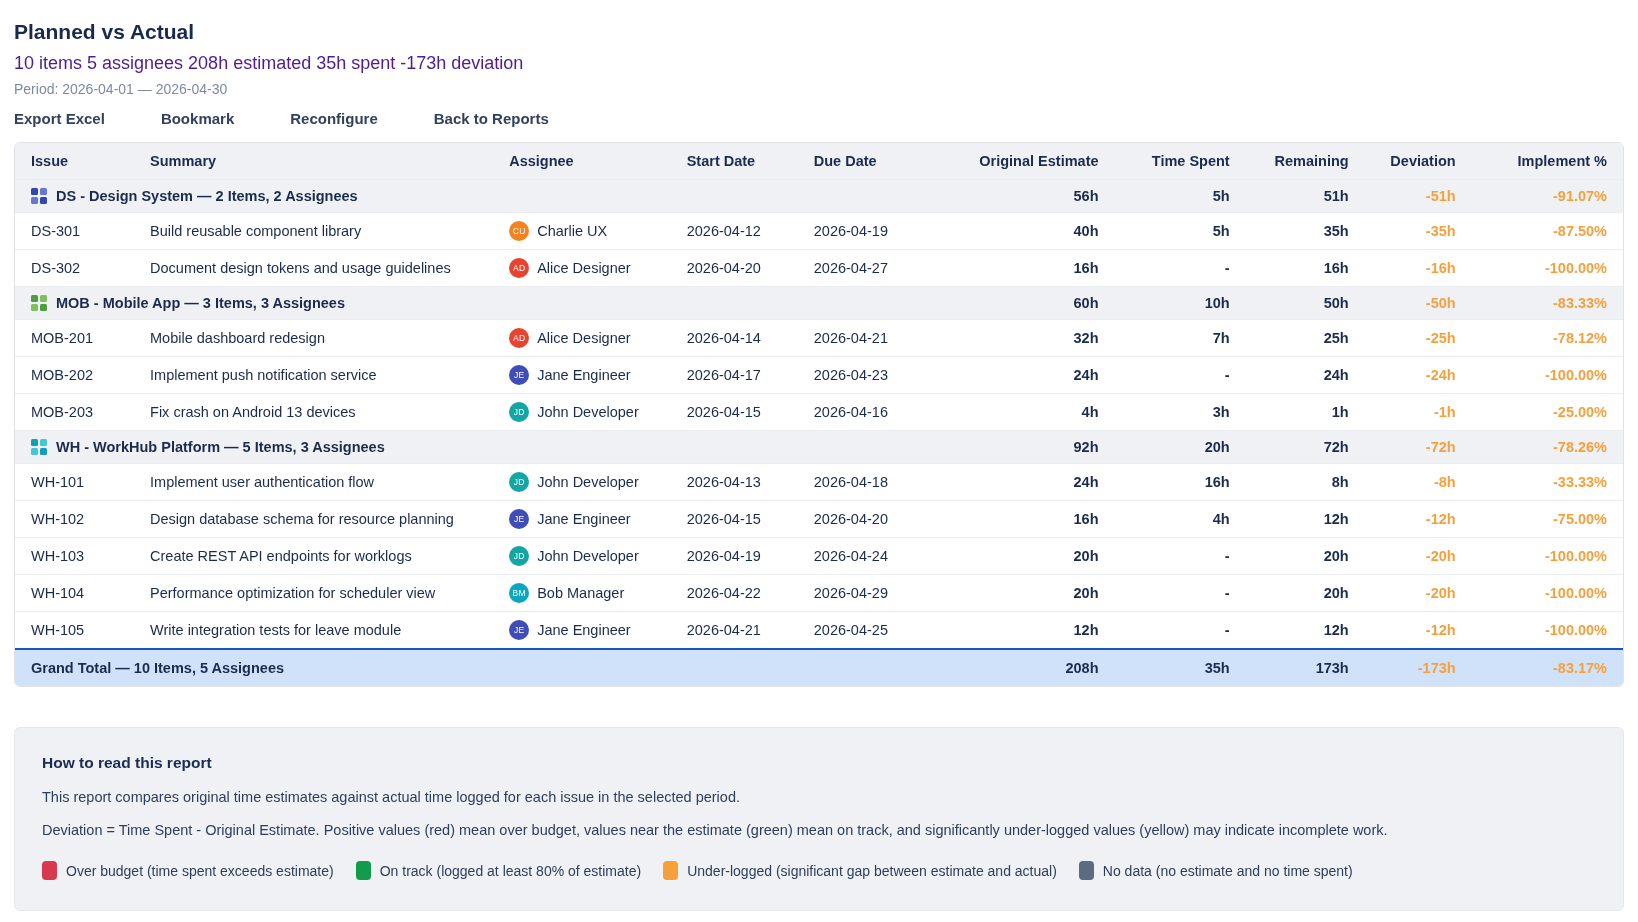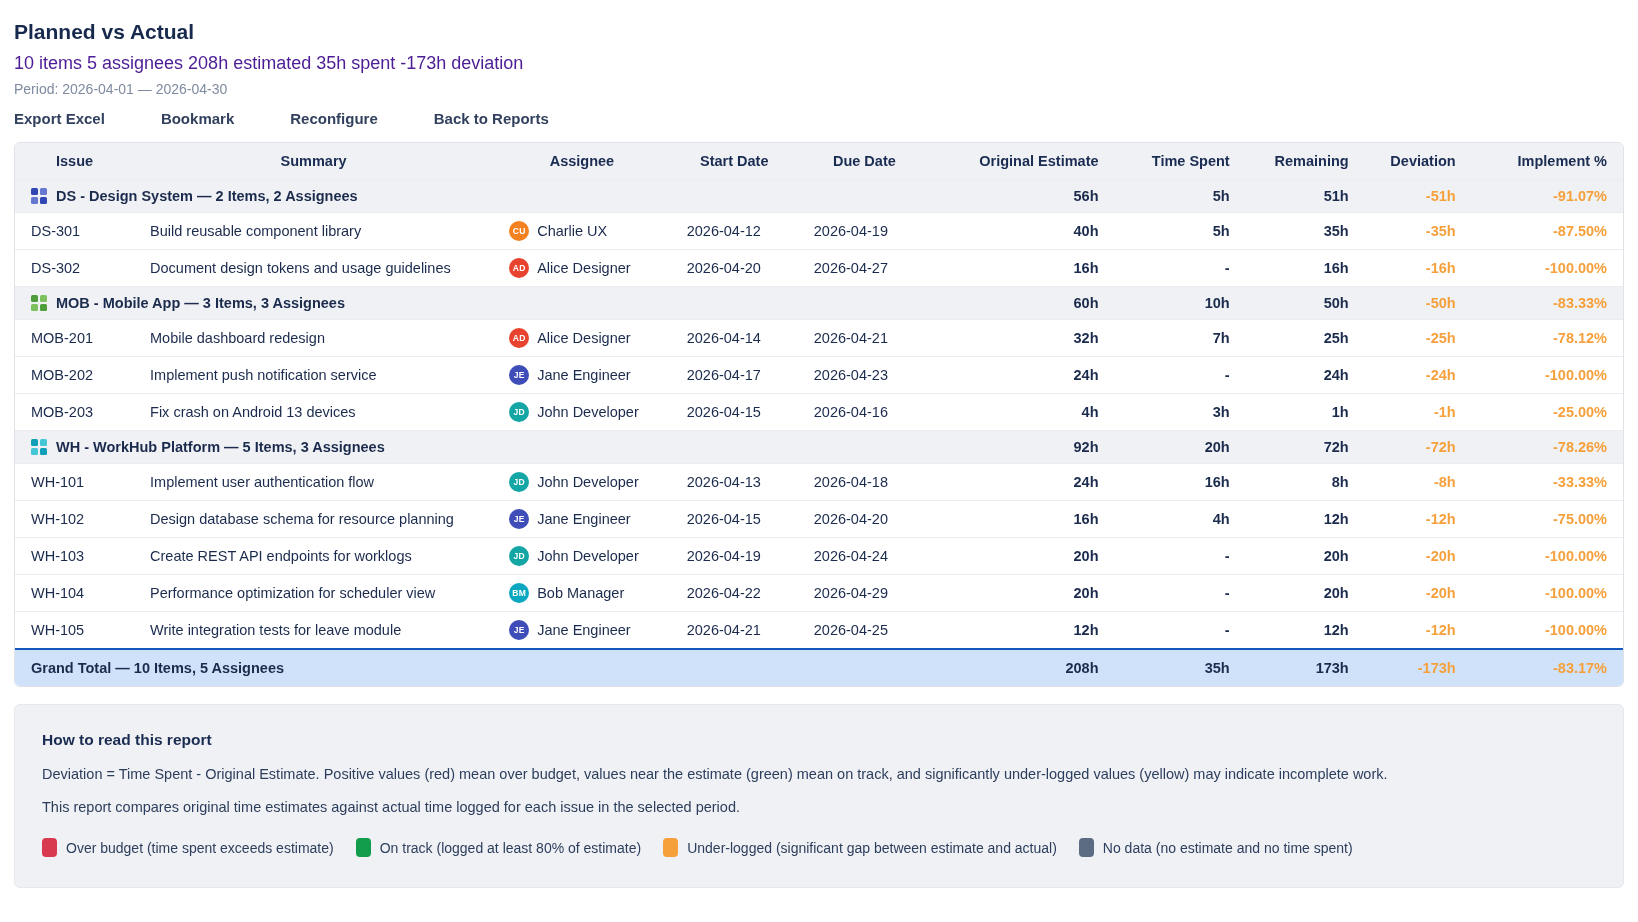--- a/index.html
+++ b/index.html
@@ -12,42 +12,42 @@
   .title { font-size:21px; font-weight:700; color:#17294d; padding-top:8px; }
   .summary-line { margin-top:9px; font-size:18px; color:#4c1d95; }
   .period-line { margin-top:7px; font-size:14px; color:#7e8aa0; }
   .actions { display:flex; gap:56px; padding-top:13px; padding-right:8px; }
   .action-btn { font-size:15px; font-weight:600; color:#32415e; background:none; border:none;
     cursor:pointer; font-family:inherit; }
 
   
   .table-wrap { margin-top:15px; border:1px solid #e0e2e7; border-radius:6px; overflow:hidden; }
   table { width:100%; border-collapse:collapse; font-size:14.5px; table-layout:fixed; }
-  thead th { background:#f0f1f4; padding:10px 16px; text-align:center; font-weight:700;
+  thead th { background:#f0f1f4; padding:10px 16px; text-align:left; font-weight:700;
     color:#1a2c52; white-space:nowrap; }
   thead th.num { text-align:right; }
   td { padding:8px 16px; border-top:1px solid #ebedf1; color:#1b2b4d; white-space:nowrap;
     overflow:hidden; text-overflow:ellipsis; }
   td.num { text-align:right; font-weight:600; }
   td.dev { text-align:right; font-weight:700; color:#f6a03c; }
   tr.group-row td { background:#f0f1f4; font-weight:700; }
   .group-cell-inner { display:flex; align-items:center; gap:9px; }
   .proj-icon { flex:0 0 auto; display:inline-flex; }
   tr.total-row td { background:#cfe2fa; border-top:2px solid #1457be; font-weight:700; padding-top:10px; padding-bottom:10px; }
   .avatar { display:inline-flex; align-items:center; justify-content:center; width:20px; height:20px;
-    border-radius:50%; color:#fff; font-size:8.5px; font-weight:700; margin-right:8px;
+    border-radius:50%; color:#fff; font-size:8.5px; font-weight:400; margin-right:8px;
     vertical-align:middle; letter-spacing:.2px; }
   .assignee-cell { display:flex; align-items:center; }
 
   col.c-issue{width:118px} col.c-summary{width:356px} col.c-assignee{width:176px}
   col.c-start{width:126px} col.c-due{width:132px} col.c-est{width:182px}
   col.c-spent{width:130px} col.c-rem{width:118px} col.c-devn{width:106px} col.c-devp{width:150px}
 
   
-  .howto { margin-top:17px; background:#f0f1f4; border:1px solid #e5e7eb; border-radius:6px;
+  .howto { margin-top:40px; background:#f0f1f4; border:1px solid #e5e7eb; border-radius:6px;
     padding:26px 27px 30px; }
   .howto h2 { font-size:15.5px; font-weight:700; color:#1a2c52; }
   .howto p { margin-top:17px; font-size:14.5px; color:#2c3e5d; }
   .legend { margin-top:23px; display:flex; align-items:center; gap:22px; }
   .legend-item { display:flex; align-items:center; gap:9px; }
   .chip { width:15px; height:19px; border-radius:4px; flex:0 0 auto; }
   .legend-label { font-size:14px; color:#2c3e5d; }
 </style>
 </head>
 <body>
@@ -347,22 +347,22 @@
     <td class="num">173h</td>
     <td class="dev">-173h</td>
     <td class="dev">-83.17%</td>
   </tr>
 </tbody>
     </table>
   </div>
 
   <div class="howto">
     <h2>How to read this report</h2>
+    <p>This report compares original time estimates against actual time logged for each issue in the selected period.</p>
     <p>Deviation = Time Spent - Original Estimate. Positive values (red) mean over budget, values near the estimate (green) mean on track, and significantly under-logged values (yellow) may indicate incomplete work.</p>
-    <p>This report compares original time estimates against actual time logged for each issue in the selected period.</p>
     <div class="legend">
   <span class="legend-item">
     <span class="chip" style="background: rgb(217, 57, 79);"></span>
     <span class="legend-label">Over budget (time spent exceeds estimate)</span>
   </span>
 
   <span class="legend-item">
     <span class="chip" style="background: rgb(17, 156, 75);"></span>
     <span class="legend-label">On track (logged at least 80% of estimate)</span>
   </span>

